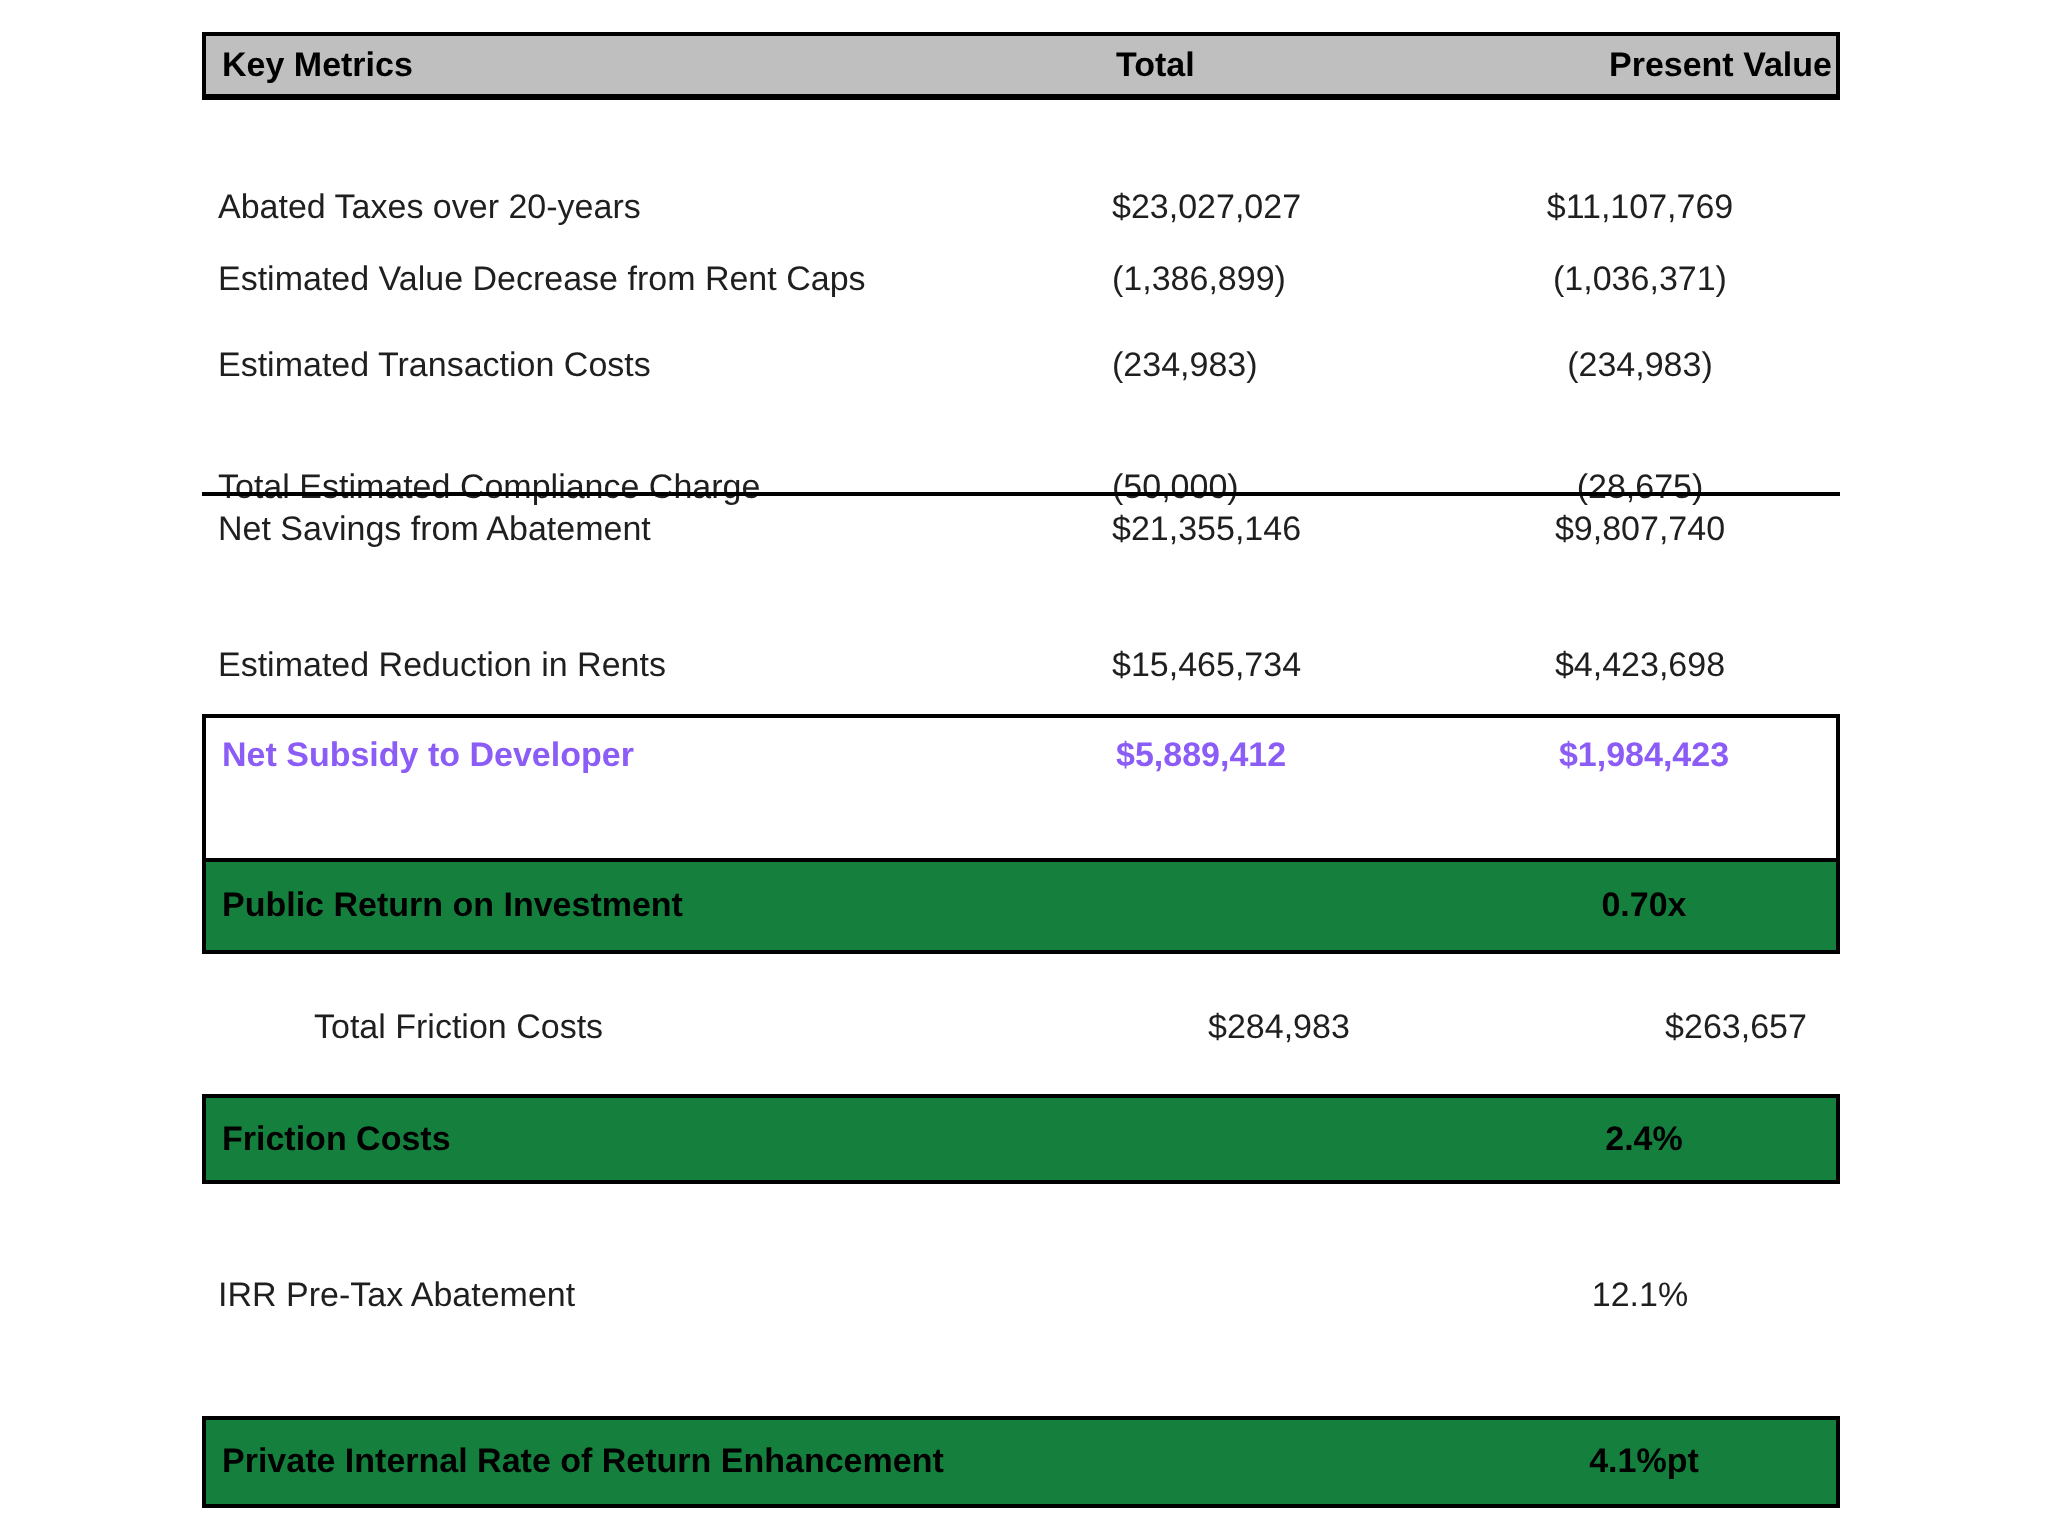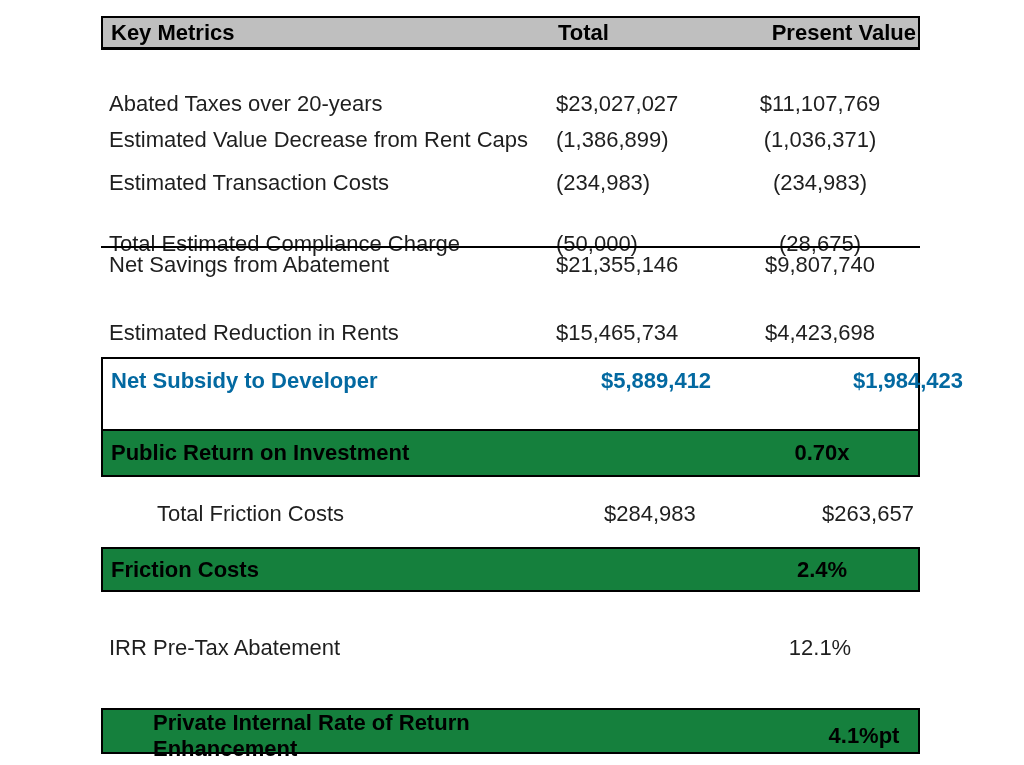--- a/index.html
+++ b/index.html
@@ -7,21 +7,21 @@
     padding: 0;
     background: #ffffff;
   }
   .sheet {
     position: relative;
     width: 1024px;
     height: 765px;
     background: #ffffff;
     font-family: "Liberation Sans", "DejaVu Sans", sans-serif;
     color: #1f1f1f;
-    font-size: 22px;
+    font-size: 17px;
     overflow: hidden;
   }
   .row {
     position: absolute;
     left: 101px;
     width: 819px;
     display: grid;
     grid-template-columns: 455px 164px 200px;
     align-items: center;
     box-sizing: border-box;
@@ -61,34 +61,33 @@
   }
 
   .boxed {
     top: 357px;
     height: 72px;
     background: #ffffff;
     border: 2px solid #000000;
     border-bottom: none;
     align-items: start;
     font-weight: bold;
-    color: #0369a1;
-    gap: 43px;
+    color: #8b5cf6;
   }
   .boxed > div { padding-top: 9px; }
 
   .highlight {
     background: #15803d;
     border: 2px solid #000000;
     font-weight: bold;
     color: #000000;
   }
   .hl1 { top: 429px; height: 48px; }
   .hl2 { top: 547px; height: 45px; }
-  .hl3 { top: 708px; height: 46px; padding-left: 42px; }
+  .hl3 { top: 708px; height: 46px; }
 </style>
 </head>
 <body>
 
 <div class="sheet">
 
   <div class="row thead">
     <div class="cell-label">Key Metrics</div>
     <div class="cell-total">Total</div>
     <div class="cell-pv">Present Value</div>

